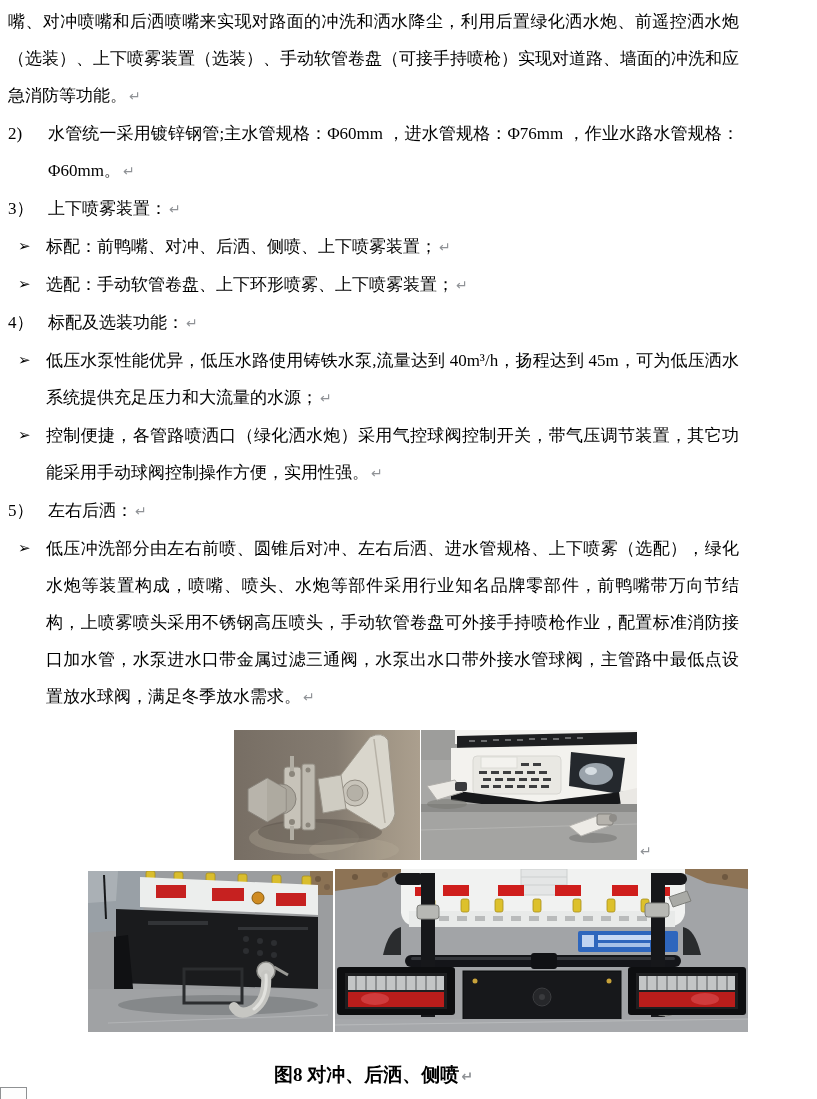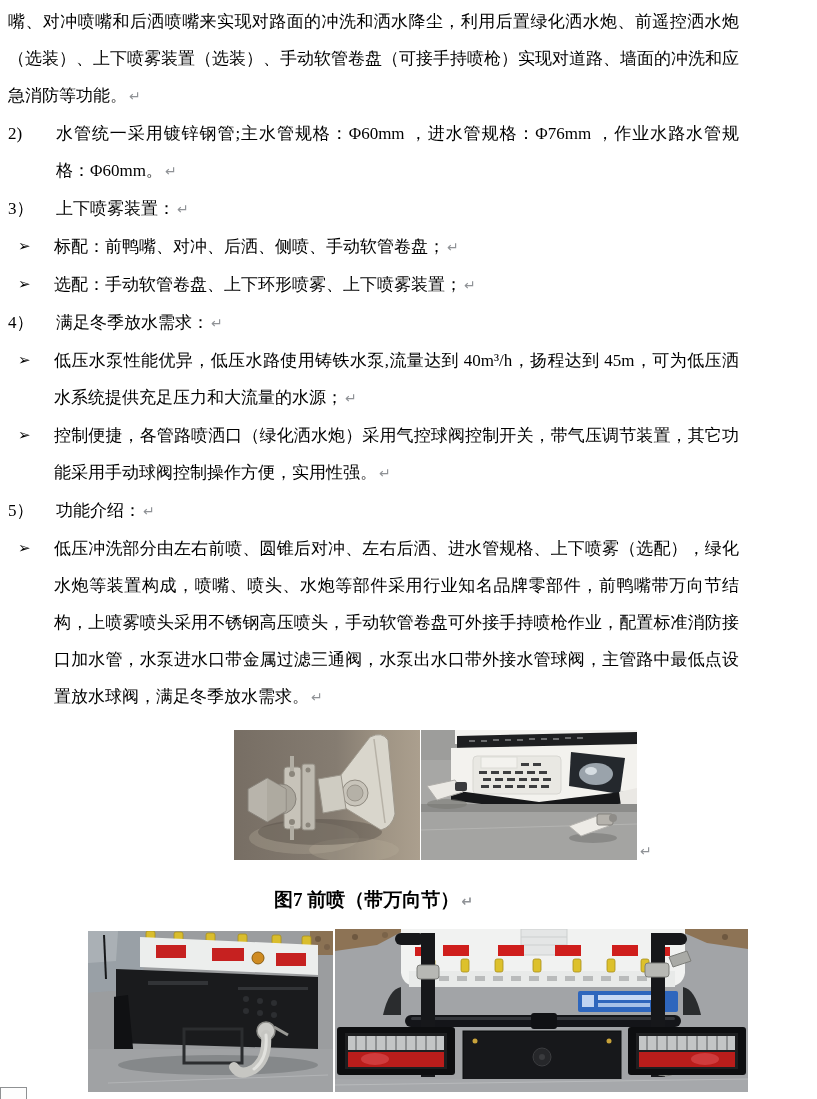--- a/index.html
+++ b/index.html
@@ -13,21 +13,21 @@
     font-family:"Liberation Serif","DejaVu Serif",serif;
     font-size:17px;
     color:#000;
     line-height:37px;
   }
   p{margin:0;}
   .jtext{text-align:justify;}
   .line{display:flex;align-items:flex-start;}
   .num{flex:0 0 auto;min-width:40px;}
   .bullet-arrow{flex:0 0 38px;padding-left:10px;box-sizing:border-box;font-size:15px;}
-  .btext{flex:1 1 auto;text-align:justify;margin-left:8px;}
+  .btext{flex:1 1 auto;text-align:justify;}
   .pmark{color:#8f9296;font-size:14px;margin-left:2px;font-family:"DejaVu Sans",sans-serif;}
   .caption{text-align:center;font-weight:bold;font-size:19px;line-height:37px;}
   .fig-row{display:flex;align-items:flex-end;}
   .fig7-row{margin:14px 0 0 226px;gap:1px;}
   .fig8-row{margin:9px 0 0 80px;gap:2px;}
   .cap7{margin-top:21px;}
   .cap8{margin-top:24px;}
   .photo{flex:0 0 auto;line-height:0;}
   .photo svg{display:block;}
   .imgmark{align-self:flex-end;line-height:18px;}
@@ -50,46 +50,46 @@
     <span class="btext"><span>水管统一采用镀锌钢管;主水管规格：Φ60mm ，进水管规格：Φ76mm ，作业水路水管规格：Φ60mm。</span><span class="pmark">↵</span></span>
   </div>
 
   <div class="line">
     <span class="num">3）</span>
     <span class="btext"><span>上下喷雾装置：</span><span class="pmark">↵</span></span>
   </div>
 
   <div class="line">
     <span class="bullet-arrow">➢</span>
-    <span class="btext"><span>标配：前鸭嘴、对冲、后洒、侧喷、手动软管卷盘；</span><span class="pmark">↵</span></span>
+    <span class="btext"><span>标配：前鸭嘴、对冲、后洒、侧喷、上下喷雾装置；</span><span class="pmark">↵</span></span>
   </div>
 
   <div class="line">
     <span class="bullet-arrow">➢</span>
     <span class="btext"><span>选配：手动软管卷盘、上下环形喷雾、上下喷雾装置；</span><span class="pmark">↵</span></span>
   </div>
 
   <div class="line">
     <span class="num">4）</span>
-    <span class="btext"><span>满足冬季放水需求：</span><span class="pmark">↵</span></span>
+    <span class="btext"><span>标配及选装功能：</span><span class="pmark">↵</span></span>
   </div>
 
   <div class="line">
     <span class="bullet-arrow">➢</span>
     <span class="btext"><span>低压水泵性能优异，低压水路使用铸铁水泵,流量达到 40m³/h，扬程达到 45m，可为低压洒水系统提供充足压力和大流量的水源；</span><span class="pmark">↵</span></span>
   </div>
 
   <div class="line">
     <span class="bullet-arrow">➢</span>
     <span class="btext"><span>控制便捷，各管路喷洒口（绿化洒水炮）采用气控球阀控制开关，带气压调节装置，其它功能采用手动球阀控制操作方便，实用性强。</span><span class="pmark">↵</span></span>
   </div>
 
   <div class="line">
     <span class="num">5）</span>
-    <span class="btext"><span>功能介绍：</span><span class="pmark">↵</span></span>
+    <span class="btext"><span>左右后洒：</span><span class="pmark">↵</span></span>
   </div>
 
   <div class="line">
     <span class="bullet-arrow">➢</span>
     <span class="btext"><span>低压冲洗部分由左右前喷、圆锥后对冲、左右后洒、进水管规格、上下喷雾（选配），绿化水炮等装置构成，喷嘴、喷头、水炮等部件采用行业知名品牌零部件，前鸭嘴带万向节结构，上喷雾喷头采用不锈钢高压喷头，手动软管卷盘可外接手持喷枪作业，配置标准消防接口加水管，水泵进水口带金属过滤三通阀，水泵出水口带外接水管球阀，主管路中最低点设置放水球阀，满足冬季放水需求。</span><span class="pmark">↵</span></span>
   </div>
 
   <div class="fig-row fig7-row">
     <div class="photo">
       <svg width="186" height="130" viewBox="0 0 186 130">
@@ -179,21 +179,20 @@
         <rect x="34" y="52" width="12" height="9" rx="2" fill="#3a3b3d"></rect>
         <ellipse cx="172" cy="108" rx="24" ry="5" fill="#737371" opacity="0.55"></ellipse>
         <polygon points="148,96 176,86 188,96 160,106" fill="#edebe6" stroke="#b5b3af"></polygon>
         <rect x="176" y="84" width="16" height="11" rx="2" fill="#b5b2ac" stroke="#83817d"></rect>
         <circle cx="192" cy="88" r="4" fill="#8e8c88"></circle>
       </svg>
     </div>
     <span class="pmark imgmark">↵</span>
   </div>
 
-  <p class="caption cap7"><span>图7 前喷（带万向节）</span><span class="pmark">↵</span></p>
 
   <div class="fig-row fig8-row">
     <div class="photo">
       <svg width="245" height="161" viewBox="0 0 245 161">
         <rect width="245" height="161" fill="#9b9d9f"></rect>
         <polygon points="0,0 58,0 54,58 0,62" fill="#99a0a6"></polygon>
         <polygon points="0,0 30,0 28,30 0,32" fill="#aab0b5"></polygon>
         <line x1="16" y1="4" x2="18" y2="48" stroke="#17181a" stroke-width="2"></line>
         <rect x="222" y="0" width="23" height="24" fill="#8b7254"></rect>
         <circle cx="230" cy="8" r="3" fill="#6f5940"></circle>

